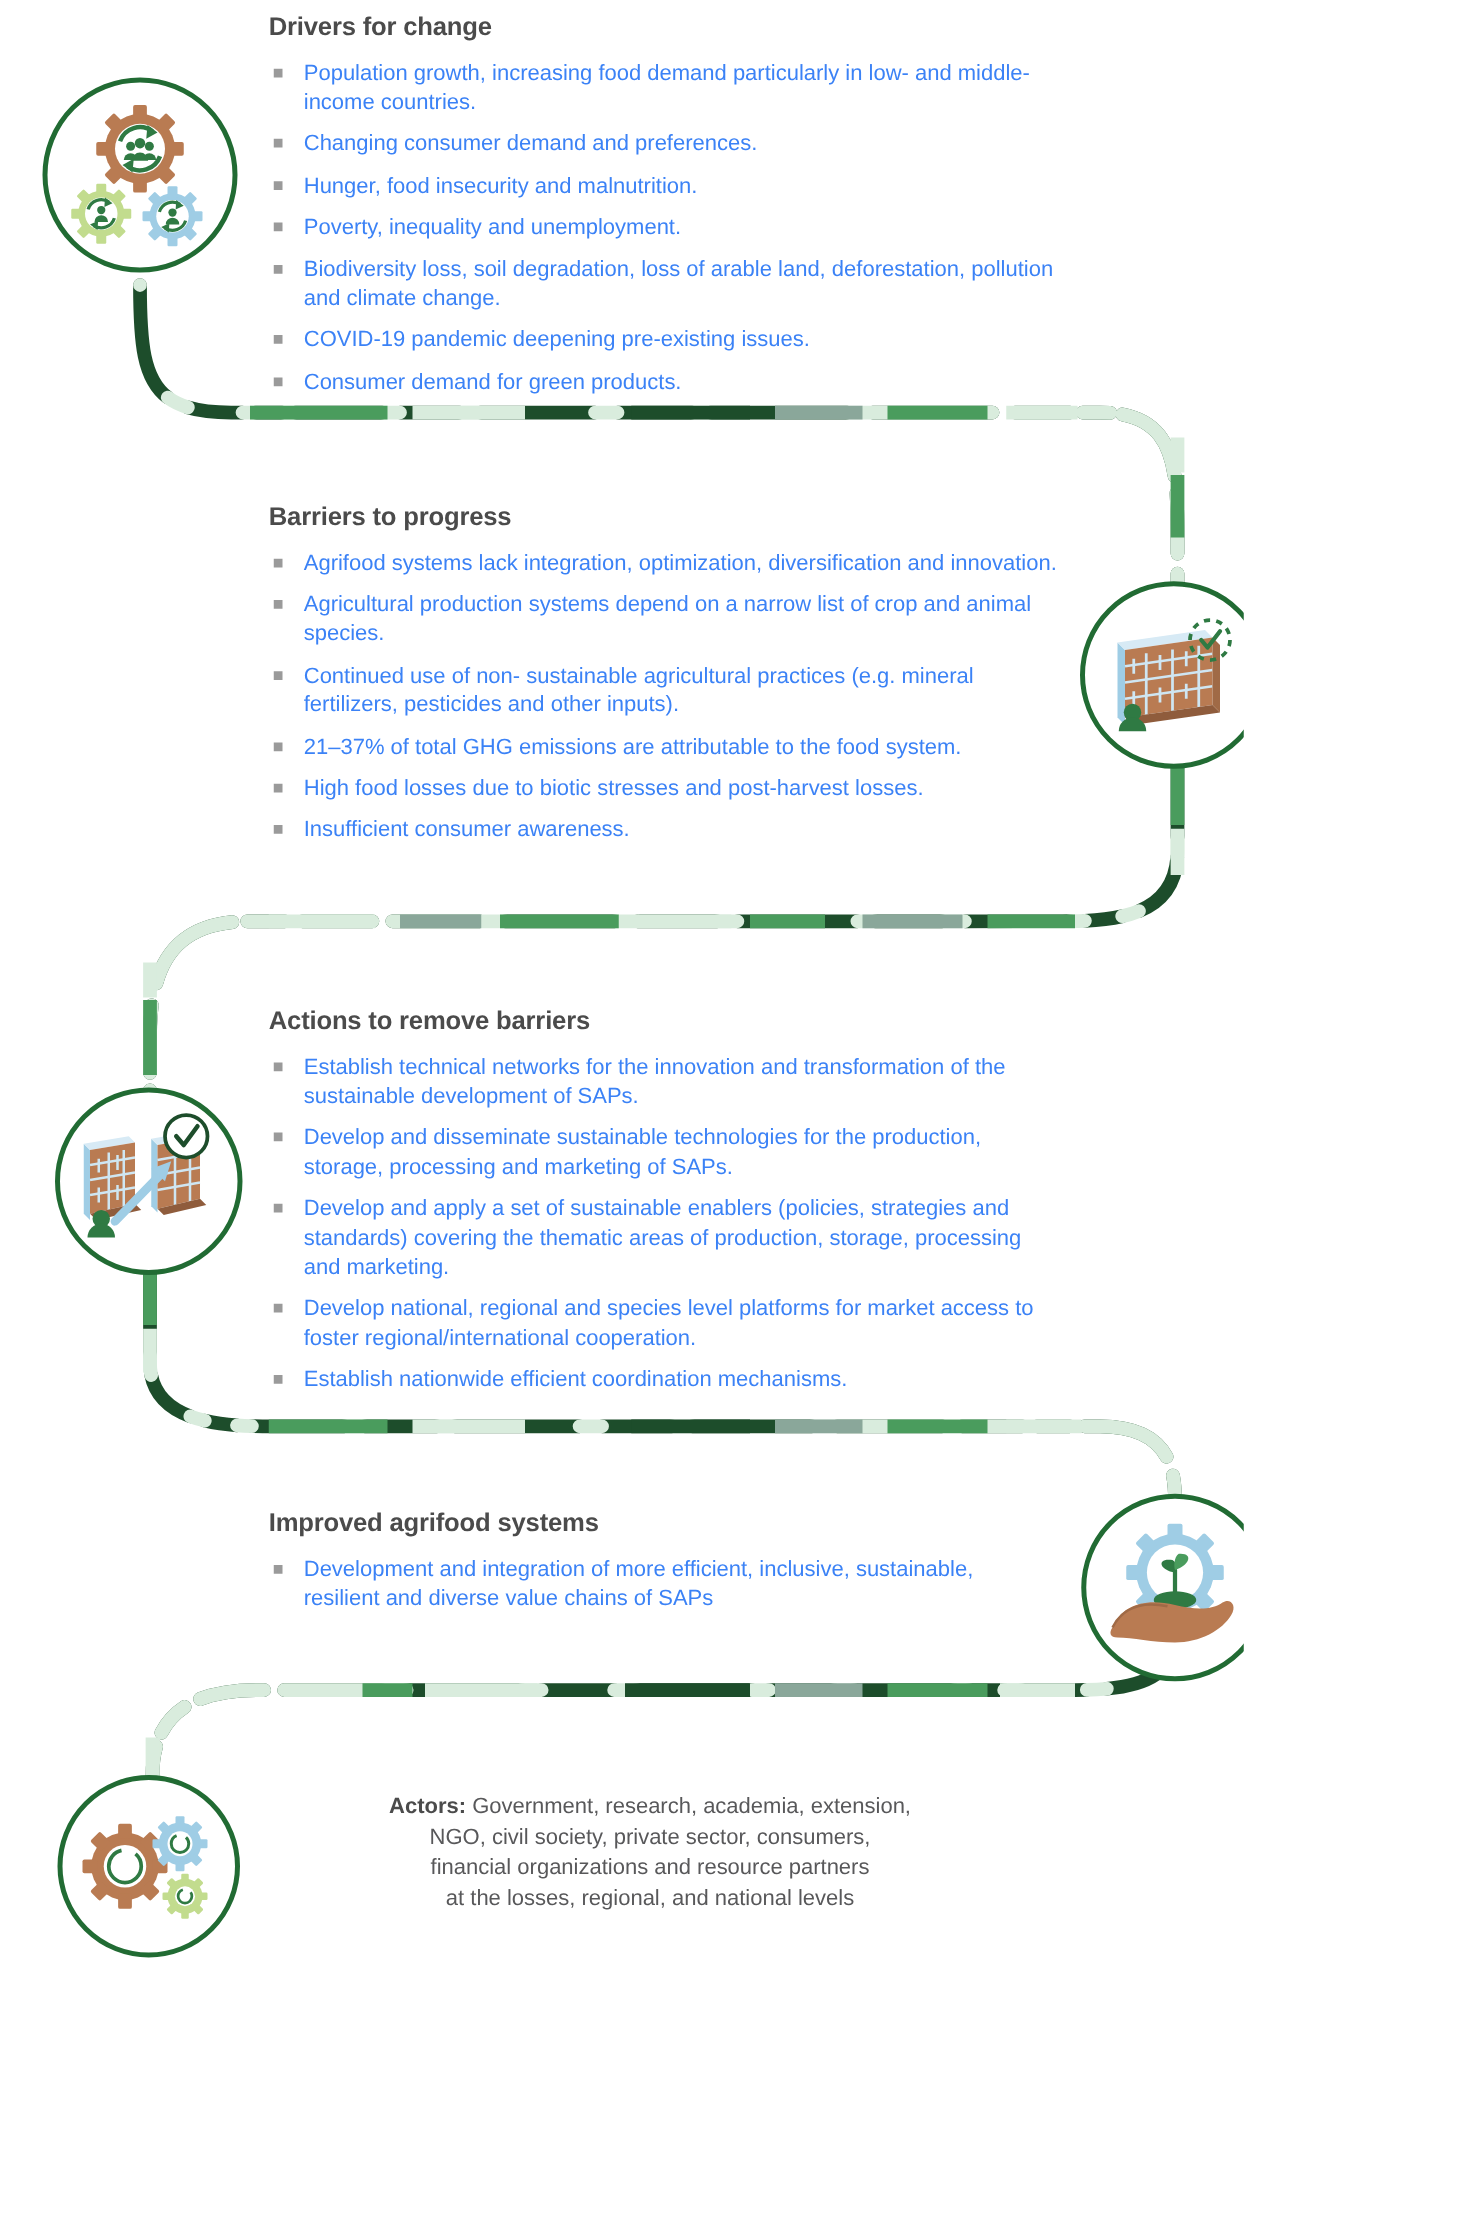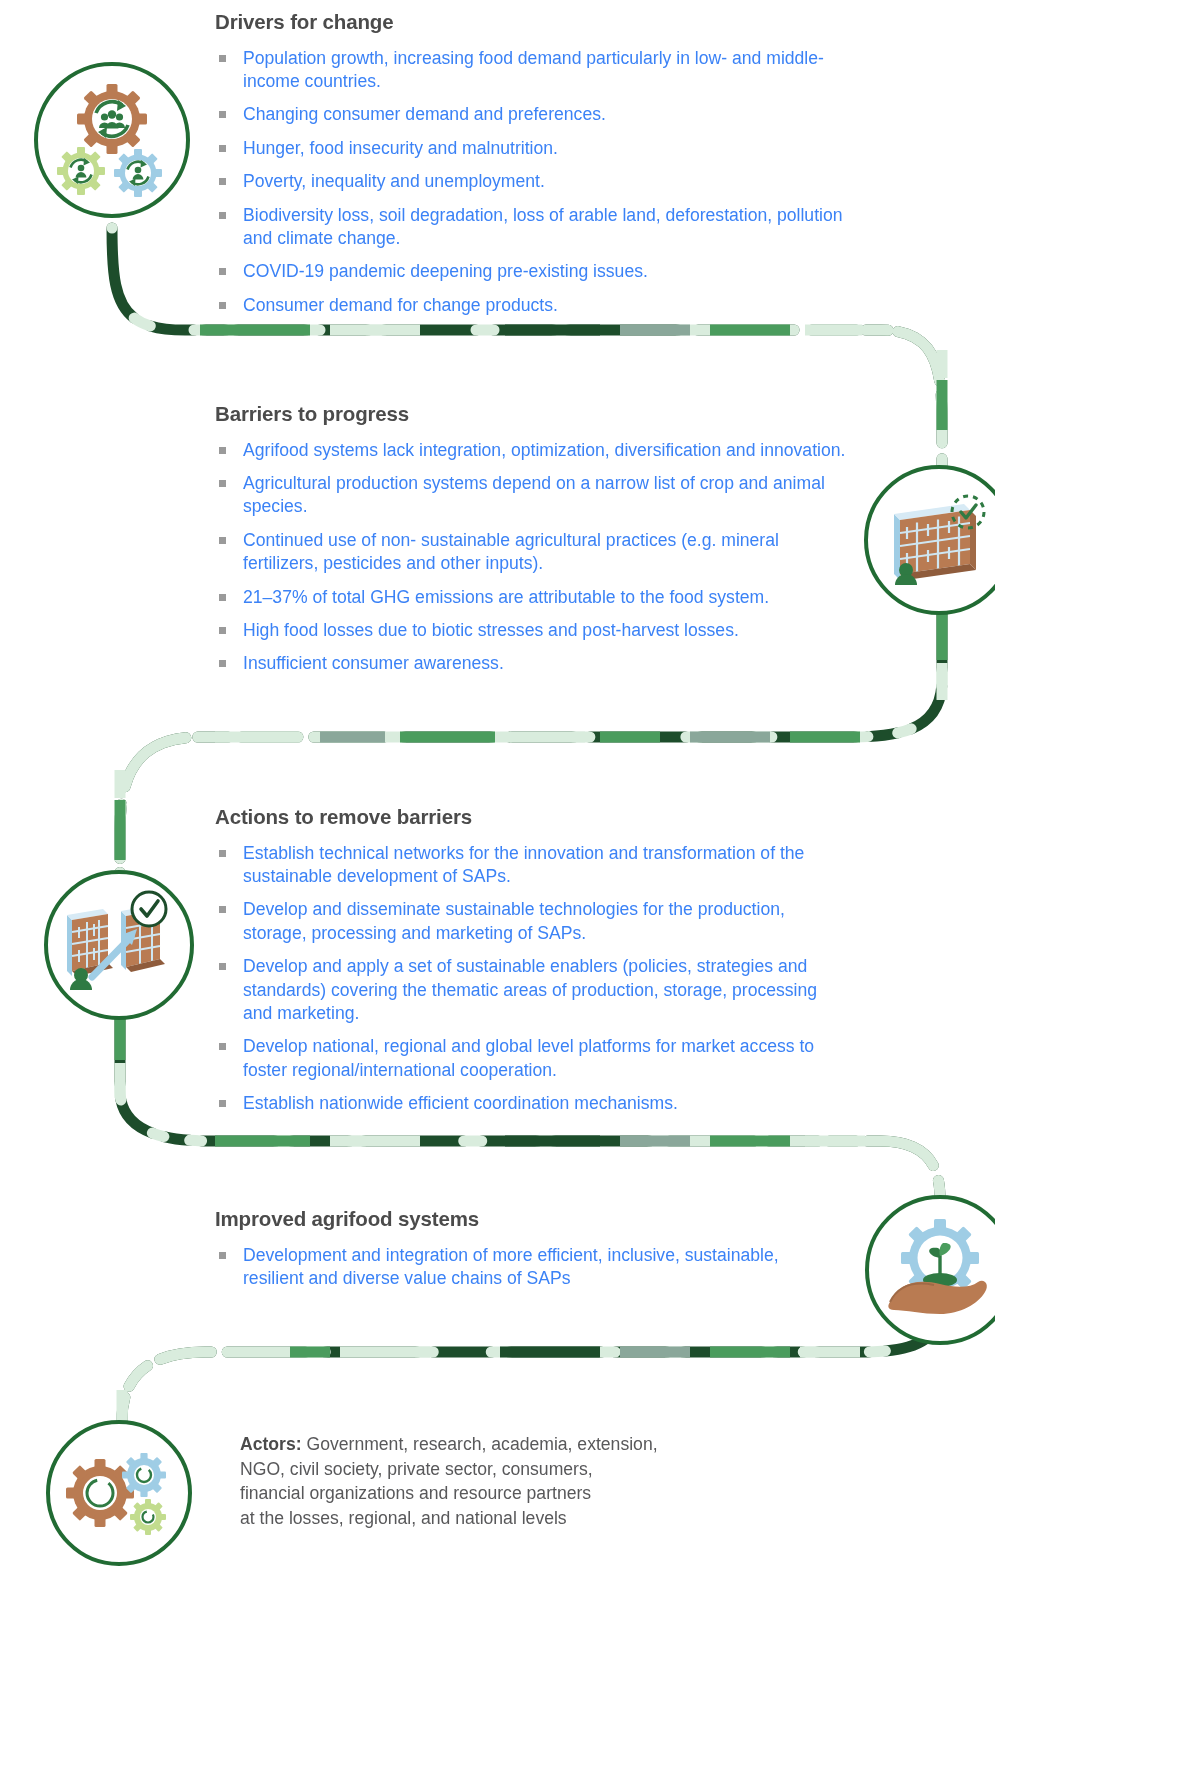--- a/index.html
+++ b/index.html
@@ -64,20 +64,21 @@
     position:absolute;
     left:4px;
     top:8px;
     width:7px;
     height:7px;
     background:#9a9a9a;
   }
   
   #actors-block{
     position:absolute;
+    text-align:center;
     font-size:17.6px;
     line-height:1.4;
     color:#58585a;
   }
   #actors-block .lead{font-weight:bold;color:#4b4b4b;}
 </style>
 </head>
 <body>
 
 <div id="page">
@@ -408,21 +409,21 @@
 
   <div class="block" style="left:215px; top:10px; width:640px;">
     <h2 class="block-title">Drivers for change</h2>
     <ul class="bullets">
       <li><span class="sq"></span><span>Population growth, increasing food demand particularly in low- and middle-income countries.</span></li>
       <li><span class="sq"></span><span>Changing consumer demand and preferences.</span></li>
       <li><span class="sq"></span><span>Hunger, food insecurity and malnutrition.</span></li>
       <li><span class="sq"></span><span>Poverty, inequality and unemployment.</span></li>
       <li><span class="sq"></span><span>Biodiversity loss, soil degradation, loss of arable land, deforestation, pollution and climate change.</span></li>
       <li><span class="sq"></span><span>COVID-19 pandemic deepening pre-existing issues.</span></li>
-      <li><span class="sq"></span><span>Consumer demand for change products.</span></li>
+      <li><span class="sq"></span><span>Consumer demand for green products.</span></li>
     </ul>
   </div>
 
   <div class="block" style="left:215px; top:402px; width:640px;">
     <h2 class="block-title">Barriers to progress</h2>
     <ul class="bullets">
       <li><span class="sq"></span><span>Agrifood systems lack integration, optimization, diversification and innovation.</span></li>
       <li><span class="sq"></span><span>Agricultural production systems depend on a narrow list of crop and animal species.</span></li>
       <li><span class="sq"></span><span>Continued use of non- sustainable agricultural practices (e.g. mineral fertilizers, pesticides and other inputs).</span></li>
       <li><span class="sq"></span><span>21–37% of total GHG emissions are attributable to the food system.</span></li>
@@ -430,21 +431,21 @@
       <li><span class="sq"></span><span>Insufficient consumer awareness.</span></li>
     </ul>
   </div>
 
   <div class="block" style="left:215px; top:805px; width:625px;">
     <h2 class="block-title">Actions to remove barriers</h2>
     <ul class="bullets">
       <li><span class="sq"></span><span>Establish technical networks for the innovation and transformation of the sustainable development of SAPs.</span></li>
       <li><span class="sq"></span><span>Develop and disseminate sustainable technologies for the production, storage, processing and marketing of SAPs.</span></li>
       <li><span class="sq"></span><span>Develop and apply a set of sustainable enablers (policies, strategies and standards) covering the thematic areas of production, storage, processing and marketing.</span></li>
-      <li><span class="sq"></span><span>Develop national, regional and global level platforms for market access to foster regional/international cooperation.</span></li>
+      <li><span class="sq"></span><span>Develop national, regional and species level platforms for market access to foster regional/international cooperation.</span></li>
       <li><span class="sq"></span><span>Establish nationwide efficient coordination mechanisms.</span></li>
     </ul>
   </div>
 
   <div class="block" style="left:215px; top:1207px; width:620px;">
     <h2 class="block-title">Improved agrifood systems</h2>
     <ul class="bullets">
       <li><span class="sq"></span><span>Development and integration of more efficient, inclusive, sustainable, resilient and diverse value chains of SAPs</span></li>
     </ul>
   </div>

